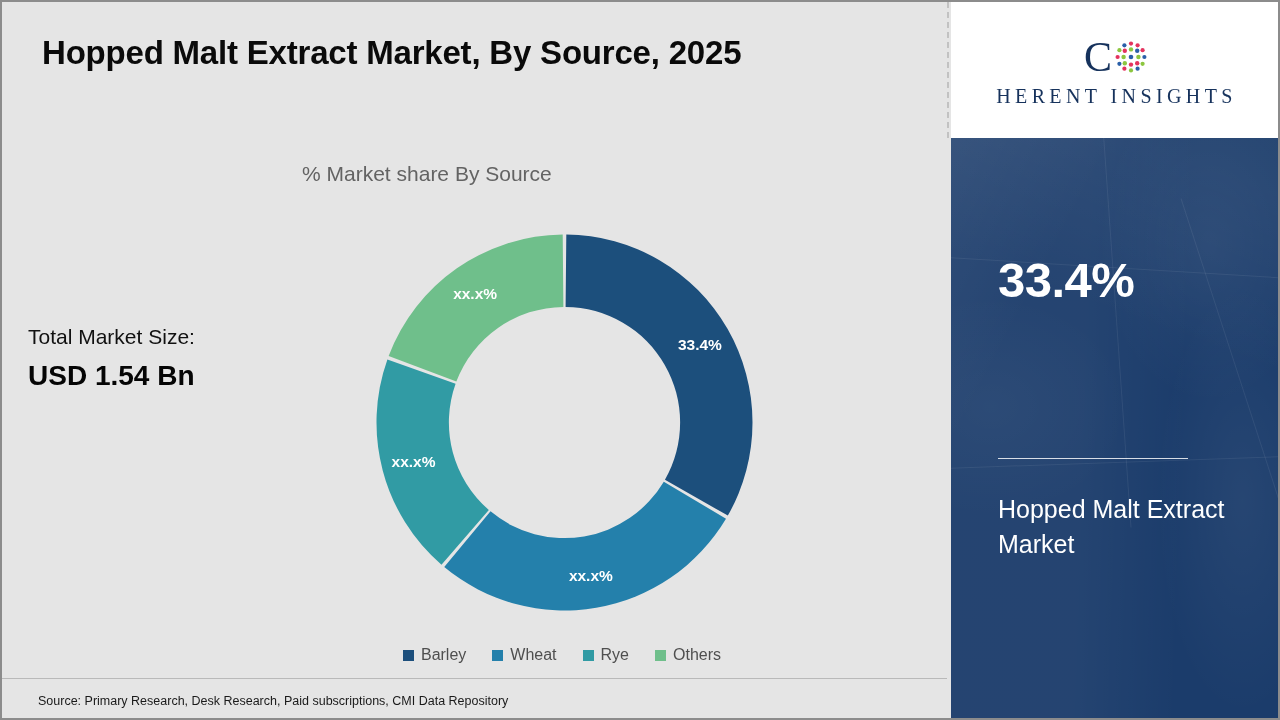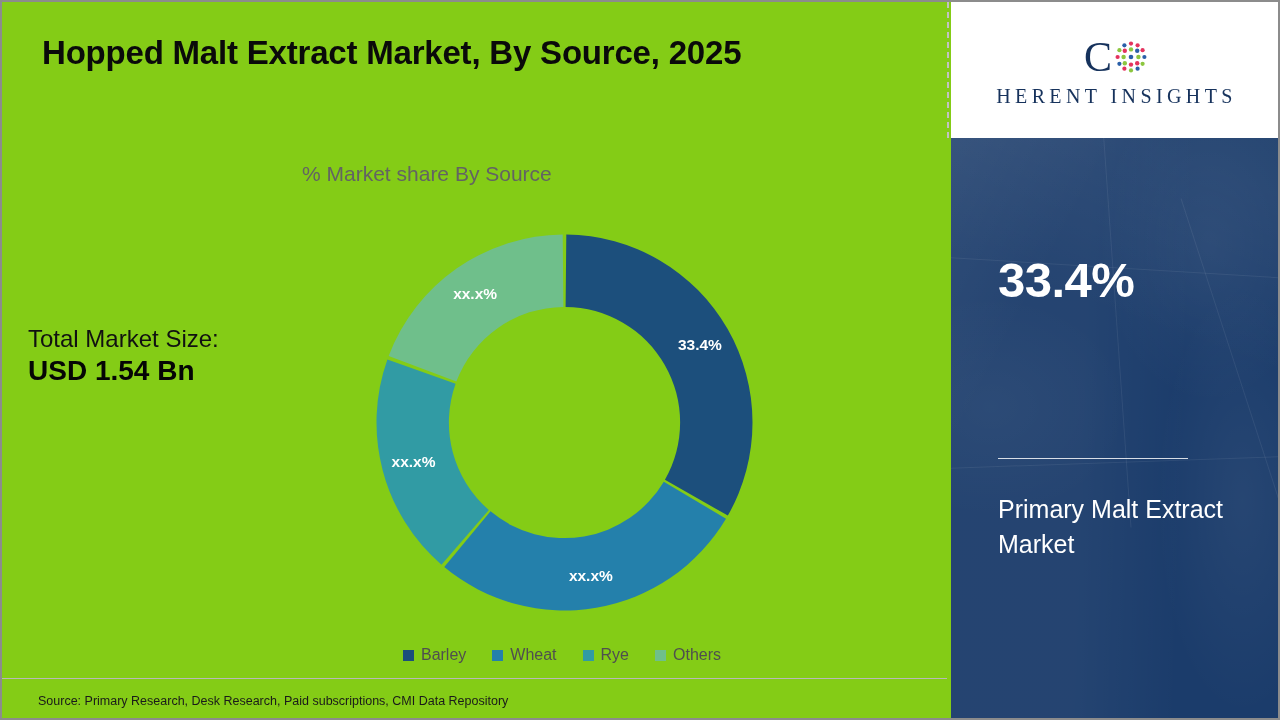--- a/index.html
+++ b/index.html
@@ -11,21 +11,21 @@
     width: 1280px;
     height: 720px;
     font-family: "Liberation Sans", sans-serif;
     overflow: hidden;
   }
 
   #page {
     position: relative;
     width: 1280px;
     height: 720px;
-    background: #84cc16;
+    background: #e5e5e5;
     box-sizing: border-box;
     border: 2px solid #8c8c8c;
     overflow: hidden;
   }
 
   
   #left-area {
     position: absolute;
     left: 0;
     top: 0;
@@ -54,30 +54,30 @@
     color: #636363;
   }
 
   #total-block {
     position: absolute;
     left: 26px;
     top: 322px;
     width: 300px;
   }
   #total-label {
-    font-size: 24px;
+    font-size: 21px;
     color: #111111;
     line-height: 1.22;
   }
   #total-value {
     font-size: 28px;
     font-weight: bold;
     color: #050505;
     line-height: 1.3;
-    margin-top: 0;
+    margin-top: 8px;
   }
 
   
   #donut-wrap {
     position: absolute;
     left: 370px;
     top: 228px;
     width: 385px;
     height: 385px;
   }
@@ -357,16 +357,16 @@
       <div class="tex-line" style="left:-20px; top:118px; width:380px; transform:rotate(3.5deg);"></div>
       <div class="tex-line" style="left:-10px; top:330px; width:370px; transform:rotate(-2deg);"></div>
       <div class="tex-line" style="left:150px; top:-40px; width:430px; transform:rotate(86deg);"></div>
       <div class="tex-line" style="left:230px; top:60px; width:360px; transform:rotate(72deg);"></div>
 
       <div id="stat-pct">33.4%</div>
 
 
       <div id="panel-rule"></div>
 
-      <div id="panel-market">Primary Malt Extract Market</div>
+      <div id="panel-market">Hopped Malt Extract Market</div>
     </div>
   </div>
 </div>
 
 </body></html>

